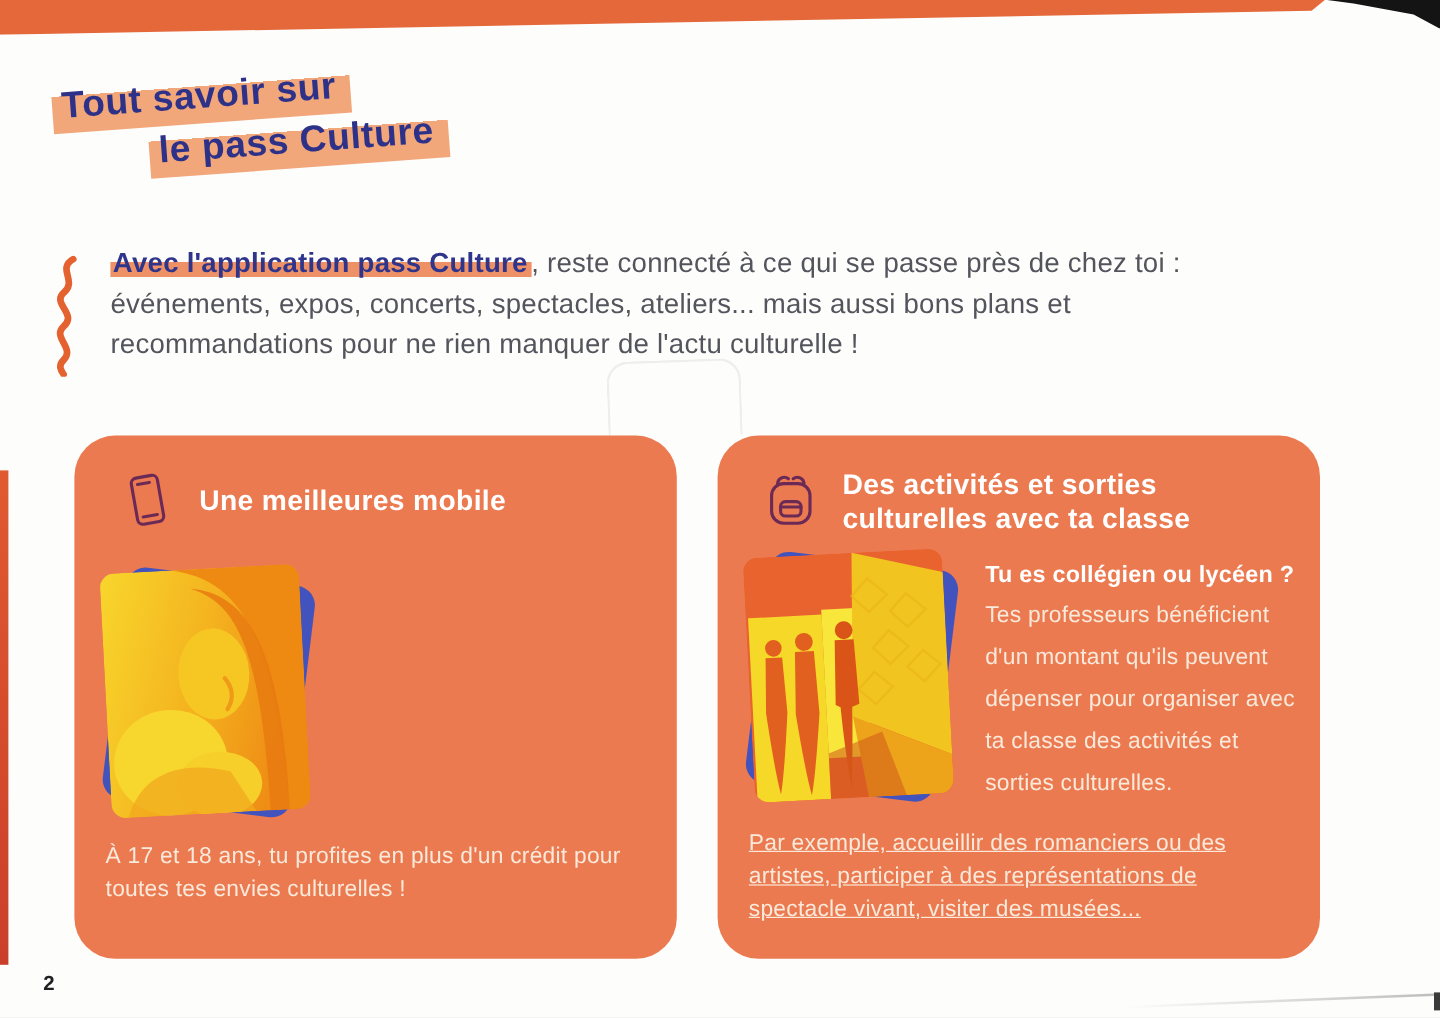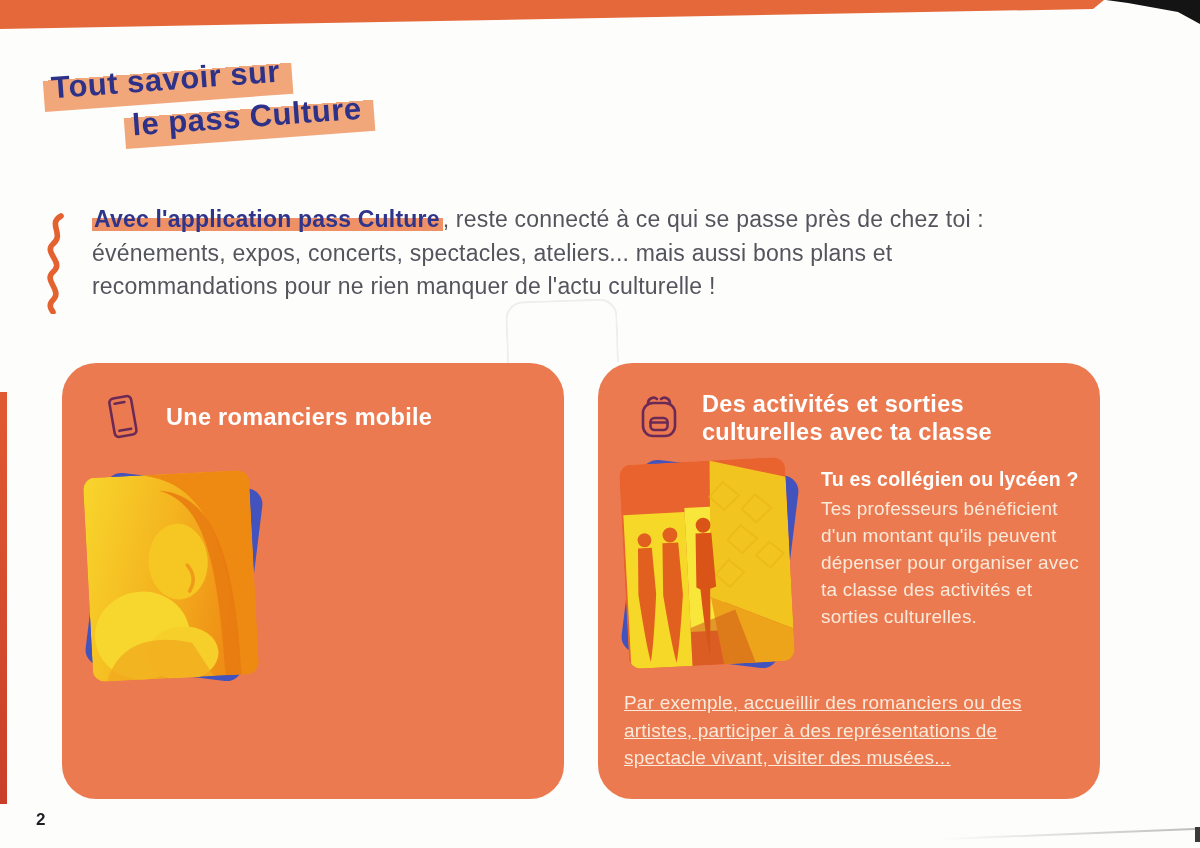--- a/index.html
+++ b/index.html
@@ -91,21 +91,21 @@
     background:#4353bd; border-radius:16px; transform:rotate(7deg);
   }
   .photo {
     position:absolute; left:5px; top:2px; width:166px; height:204px;
     border-radius:12px; transform:rotate(-3deg); overflow:hidden;
   }
   .photo svg { display:block; width:100%; height:100%; }
 
   .card-text { margin-left:16px; padding-top:9px; width:272px; }
   .lead { margin:0 0 4px; font-weight:bold; color:#ffffff; font-size:19.5px; white-space:nowrap; letter-spacing:0.2px; }
-  .body-text { margin:0; font-size:19px; line-height:27px; color:#f9e9da; letter-spacing:0.2px; }
+  .body-text { margin:0; font-size:19px; line-height:35px; color:#f9e9da; letter-spacing:0.2px; }
 
   .card-footer {
     position:absolute; left:26px; right:24px; margin:0;
     font-size:19px; line-height:27.5px; color:#f9e9da; letter-spacing:0.2px;
   }
   .card1 .card-footer { top:337px; }
   .card2 .card-footer { top:326px;text-decoration:underline; }
 
   
   .pagenum {
@@ -140,21 +140,21 @@
     <div class="card-head">
       <span class="card-icon">
         <svg viewBox="0 0 50 54">
           <g transform="rotate(-10 25 27)" fill="none" stroke="#6b2a56" stroke-width="2.6" stroke-linecap="round">
             <rect x="14" y="7" width="22" height="39" rx="4.5"></rect>
             <line x1="19" y1="12.5" x2="29" y2="12.5"></line>
             <line x1="19" y1="40" x2="31" y2="40"></line>
           </g>
         </svg>
       </span>
-      <h2 class="card-title">Une romanciers mobile</h2>
+      <h2 class="card-title">Une meilleures mobile</h2>
     </div>
     <div class="card-body">
       <div class="photo-wrap">
         <div class="photo-blue"></div>
         <div class="photo">
           <svg viewBox="0 0 168 204" preserveAspectRatio="none">
             <defs>
               <linearGradient id="pgA" x1="0" y1="0" x2="1" y2="0.35">
                 <stop offset="0" stop-color="#f8d62c"></stop>
                 <stop offset="0.55" stop-color="#f4b31f"></stop>
@@ -166,20 +166,21 @@
             <path d="M76,16 C116,30 132,72 134,204 L150,204 C150,74 126,22 76,16 Z" fill="#e87a10" opacity="0.85"></path>
             <ellipse cx="92" cy="88" rx="30" ry="38" fill="#f6c623"></ellipse>
             <path d="M101,92 q10,13 1,26" stroke="#ef9a18" stroke-width="3.5" fill="none" stroke-linecap="round"></path>
             <ellipse cx="52" cy="160" rx="48" ry="44" fill="#f7d62e"></ellipse>
             <ellipse cx="92" cy="180" rx="36" ry="27" fill="#f6cf2a"></ellipse>
             <path d="M14,204 C26,168 60,158 102,170 L122,204 Z" fill="#f2a81d" opacity="0.75"></path>
           </svg>
         </div>
       </div>
     </div>
+    <p class="card-footer">À 17 et 18 ans, tu profites en plus d'un crédit pour toutes tes envies culturelles !</p>
   </section>
 
   <section class="card card2">
     <div class="card-head">
       <span class="card-icon">
         <svg viewBox="0 0 50 54">
           <g fill="none" stroke="#6b2a56" stroke-width="2.6" stroke-linecap="round" stroke-linejoin="round">
             <path d="M14,13 a5.5,5.5 0 0 1 9,-4"></path>
             <path d="M27,9 a5.5,5.5 0 0 1 9,4"></path>
             <rect x="9" y="13" width="32" height="33" rx="10"></rect>

